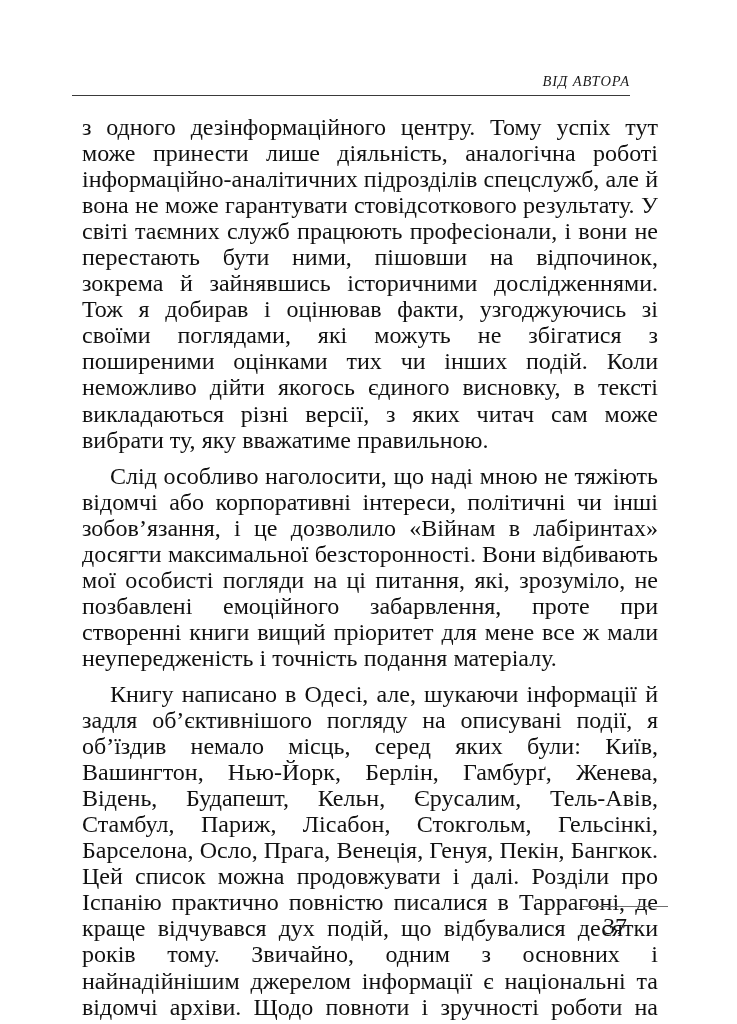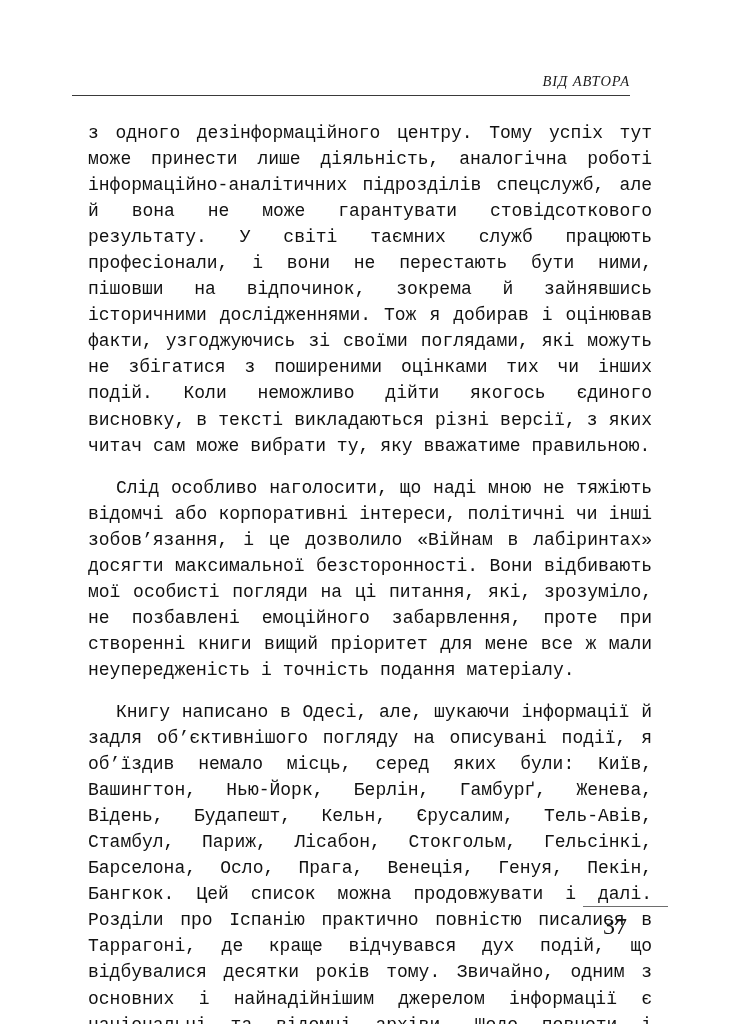--- a/index.html
+++ b/index.html
@@ -55,28 +55,27 @@
   }
 
   
   .textblock {
     position: absolute;
     left: 72px;
     top: 104px;
     width: 596px;
   }
   .para {
-    margin: 16px;
+    margin: 10px;
     text-align: justify;
     text-justify: inter-word;
-    font-size: 18px;
+    font-size: 24px;
     line-height: 26.05px;
     hyphens: manual;
     word-spacing: 0.1px;
-    font-family: Liberation Mono, monospace;
   }
   .para.indent {
     text-indent: 28px;
   }
 
   
   .footer {
     position: absolute;
     left: 583px;
     top: 906px;

